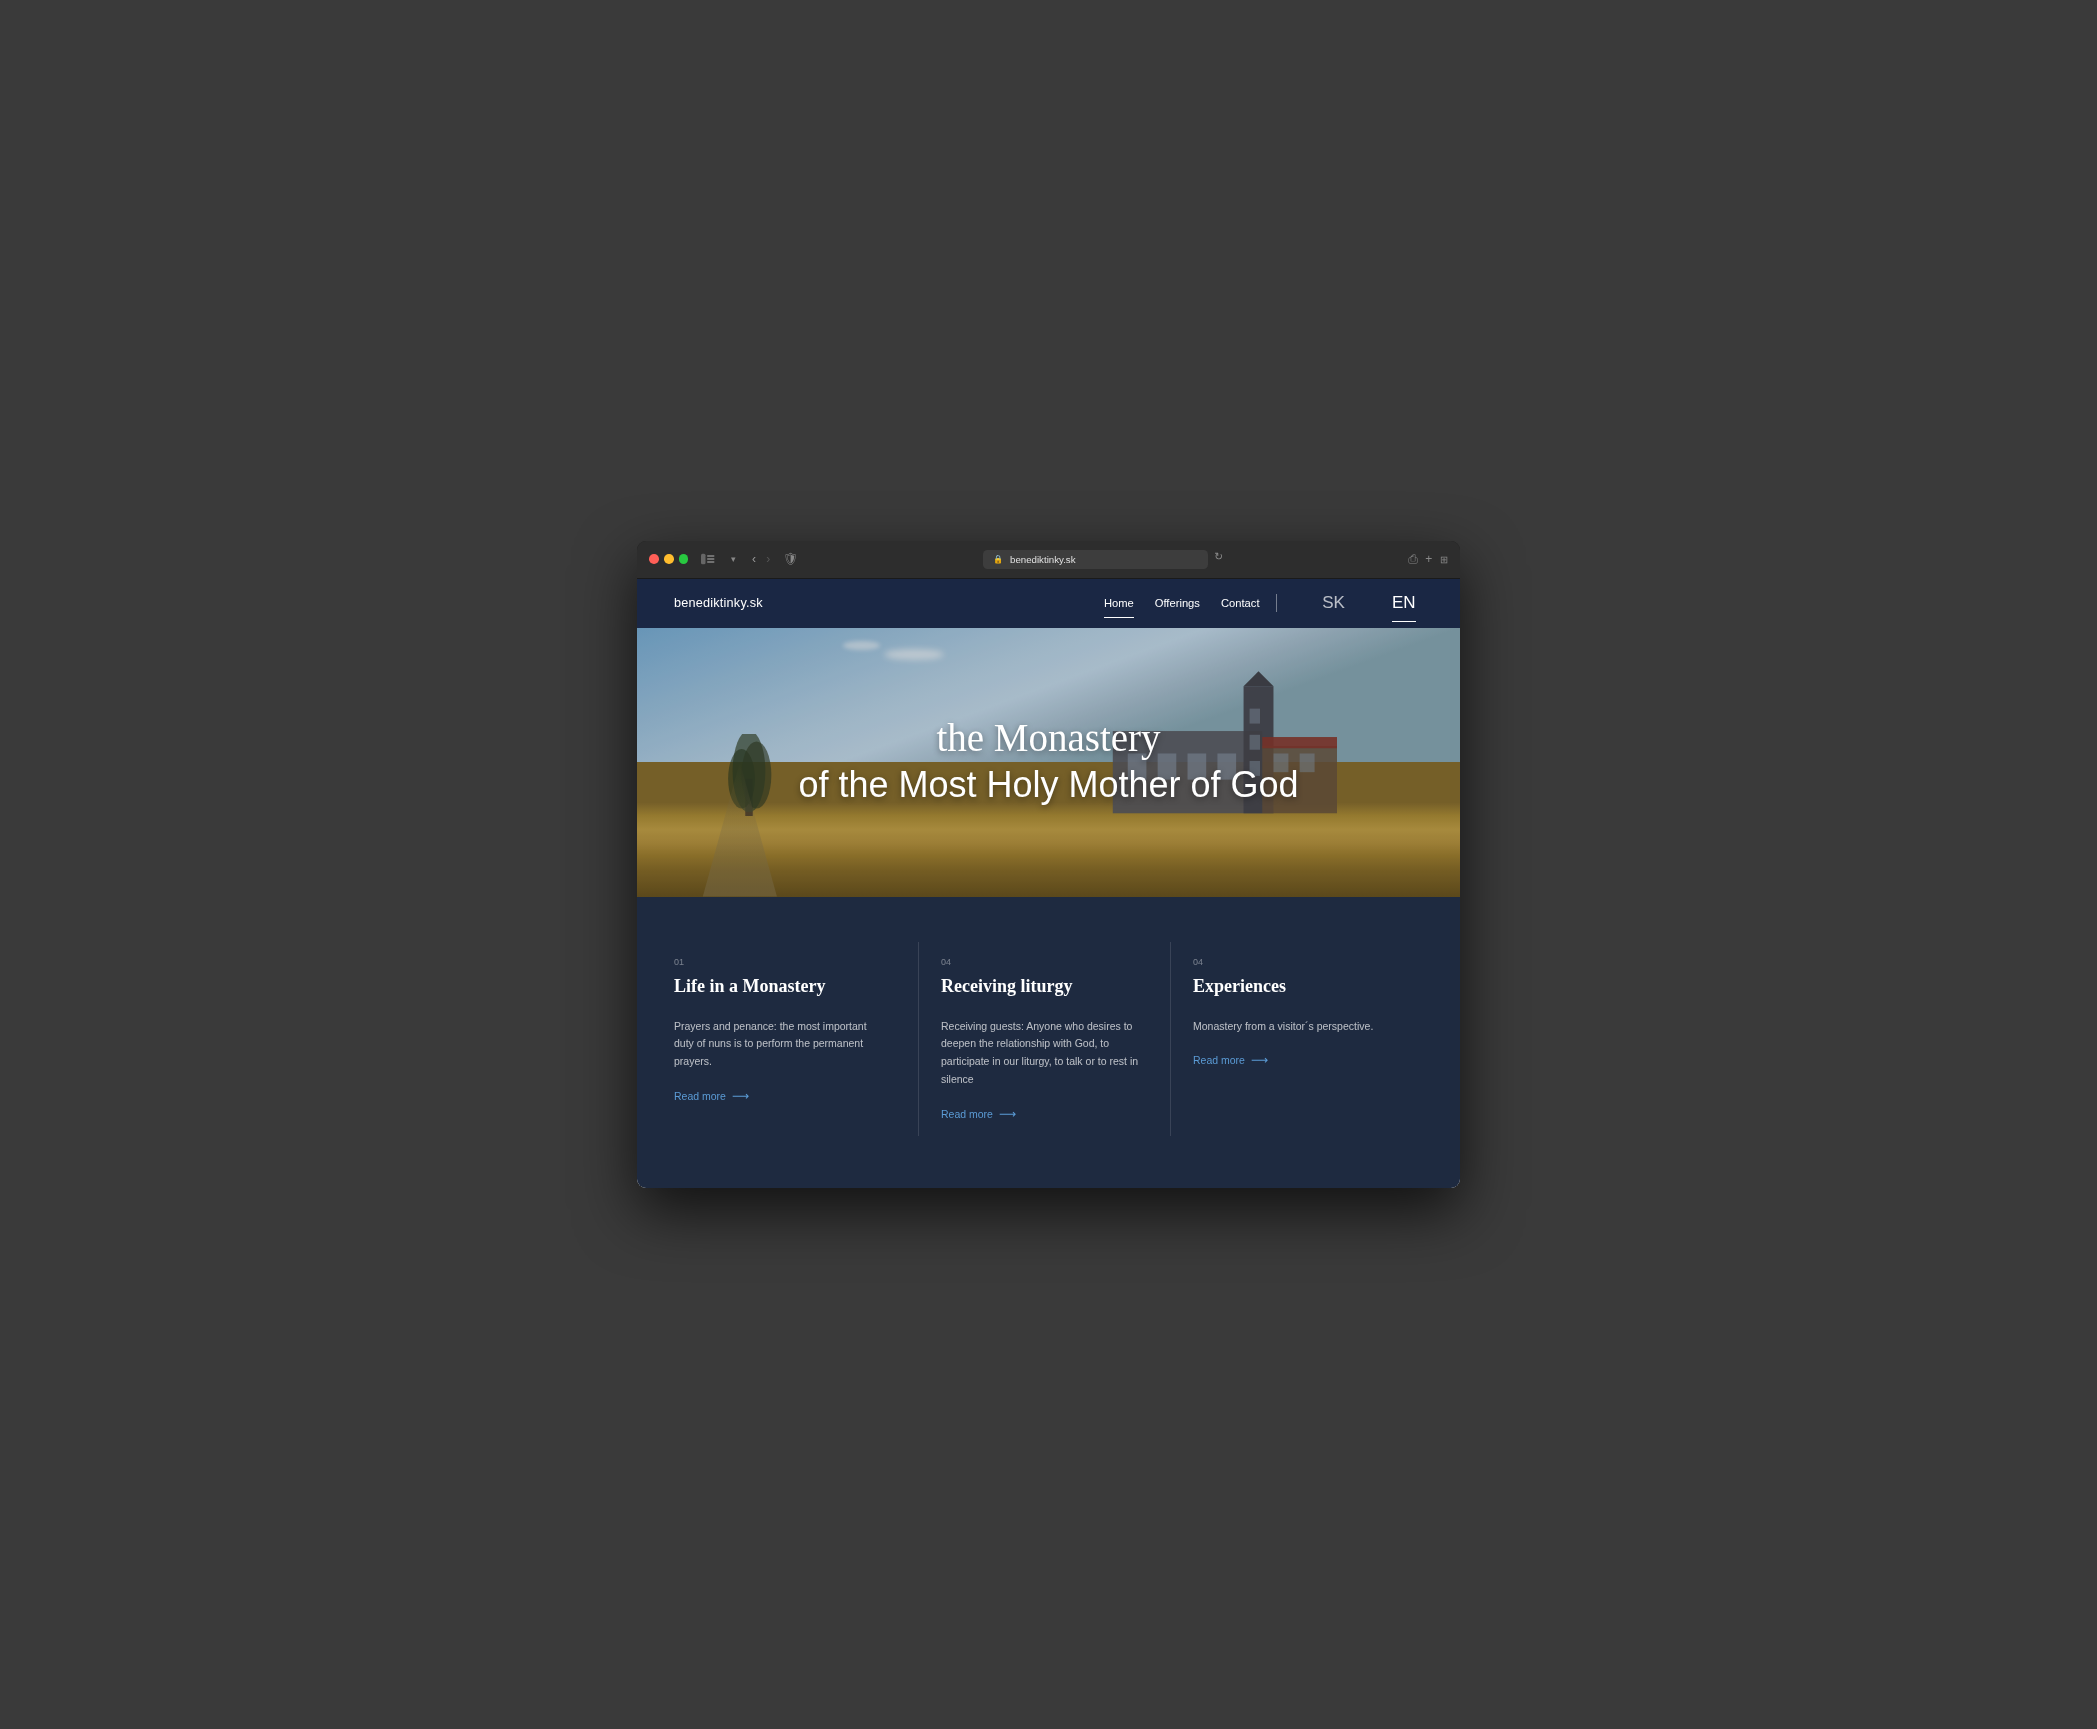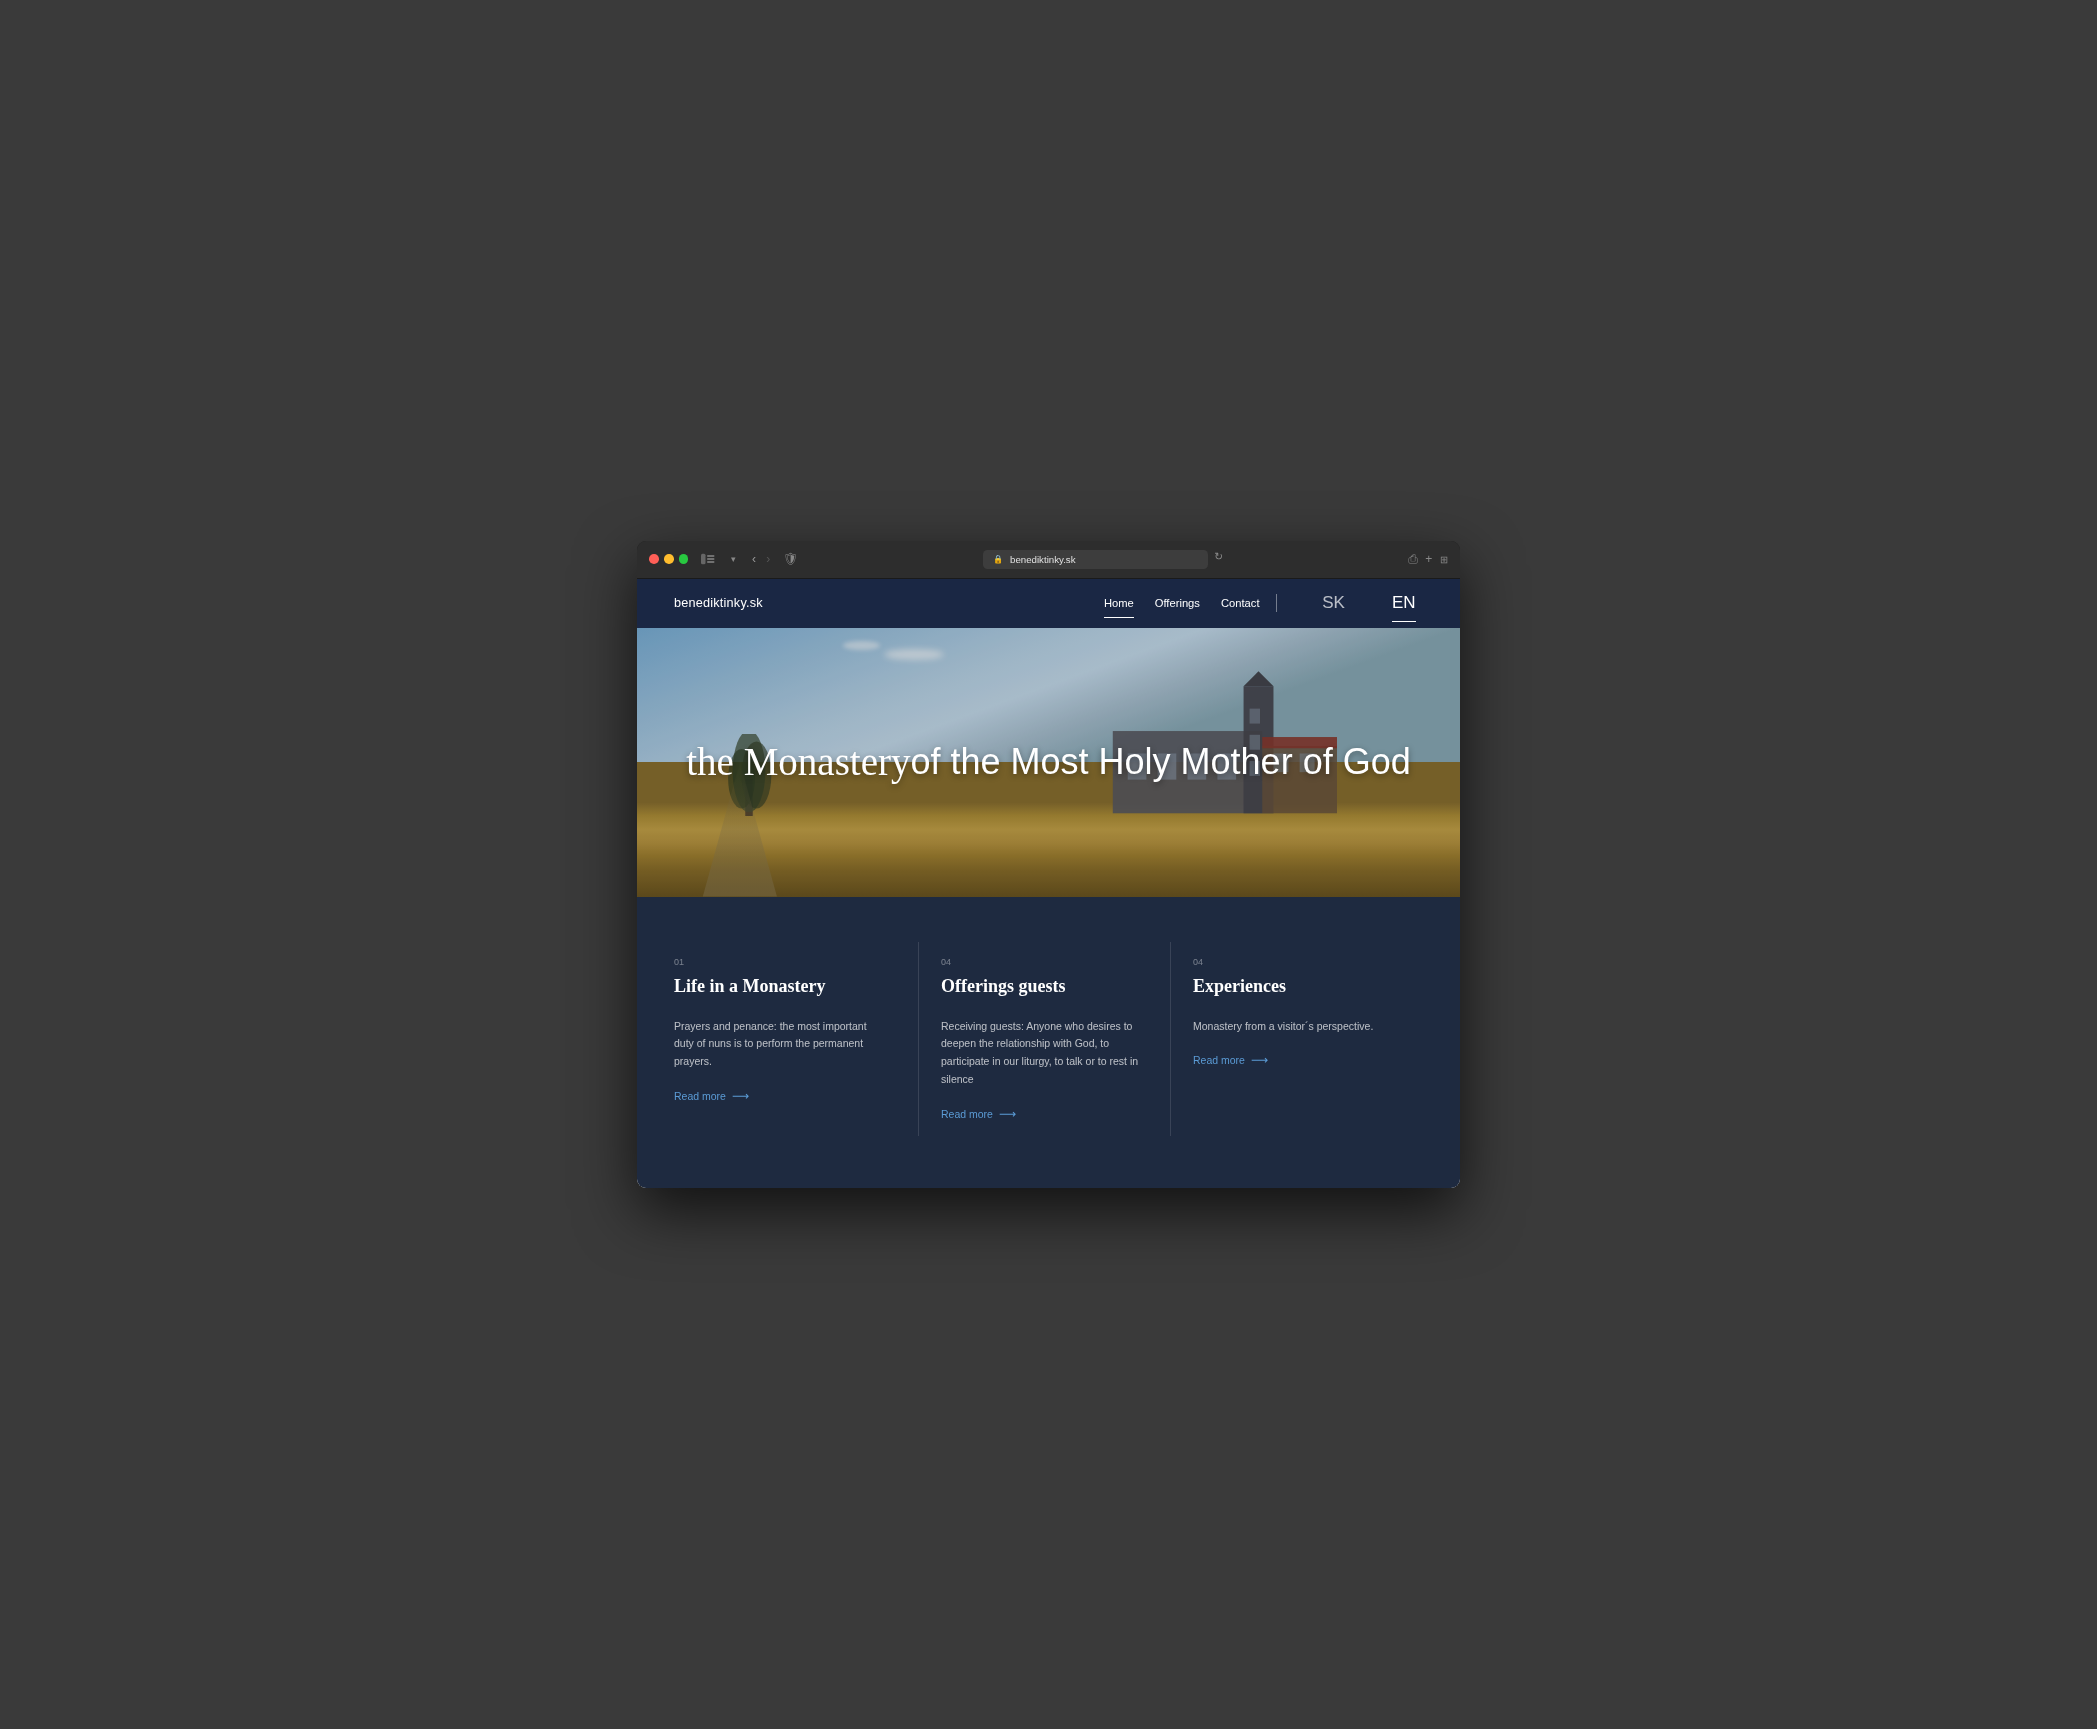--- a/index.html
+++ b/index.html
@@ -234,20 +234,21 @@
     .hero-overlay {
       position: absolute;
       inset: 0;
       background: rgba(0,0,0,0.15);
     }
 
     .hero-content {
       position: absolute;
       inset: 0;
       display: flex;
+      flex-direction: column;
       align-items: center;
       justify-content: center;
       text-align: center;
     }
 
     .hero-title-line1 {
       color: #fff;
       font-size: 39px;
       font-weight: 400;
       font-family: Georgia, 'Times New Roman', serif;
@@ -456,21 +457,21 @@
           <h2 class="card-title">Life in a Monastery</h2>
           <p class="card-text">Prayers and penance: the most important duty of nuns is to perform the permanent prayers.</p>
           <a class="read-more-link">
             <span>Read more</span>
             <span class="read-more-arrow">⟶</span>
           </a>
         </div>
 
         <div class="card">
           <div class="card-number">04</div>
-          <h2 class="card-title">Offerings guests</h2>
+          <h2 class="card-title">Receiving liturgy</h2>
           <p class="card-text">Receiving guests: Anyone who desires to deepen the relationship with God, to participate in our liturgy, to talk or to rest in silence</p>
           <a class="read-more-link">
             <span>Read more</span>
             <span class="read-more-arrow">⟶</span>
           </a>
         </div>
 
         <div class="card">
           <div class="card-number">04</div>
           <h2 class="card-title">Experiences</h2>

